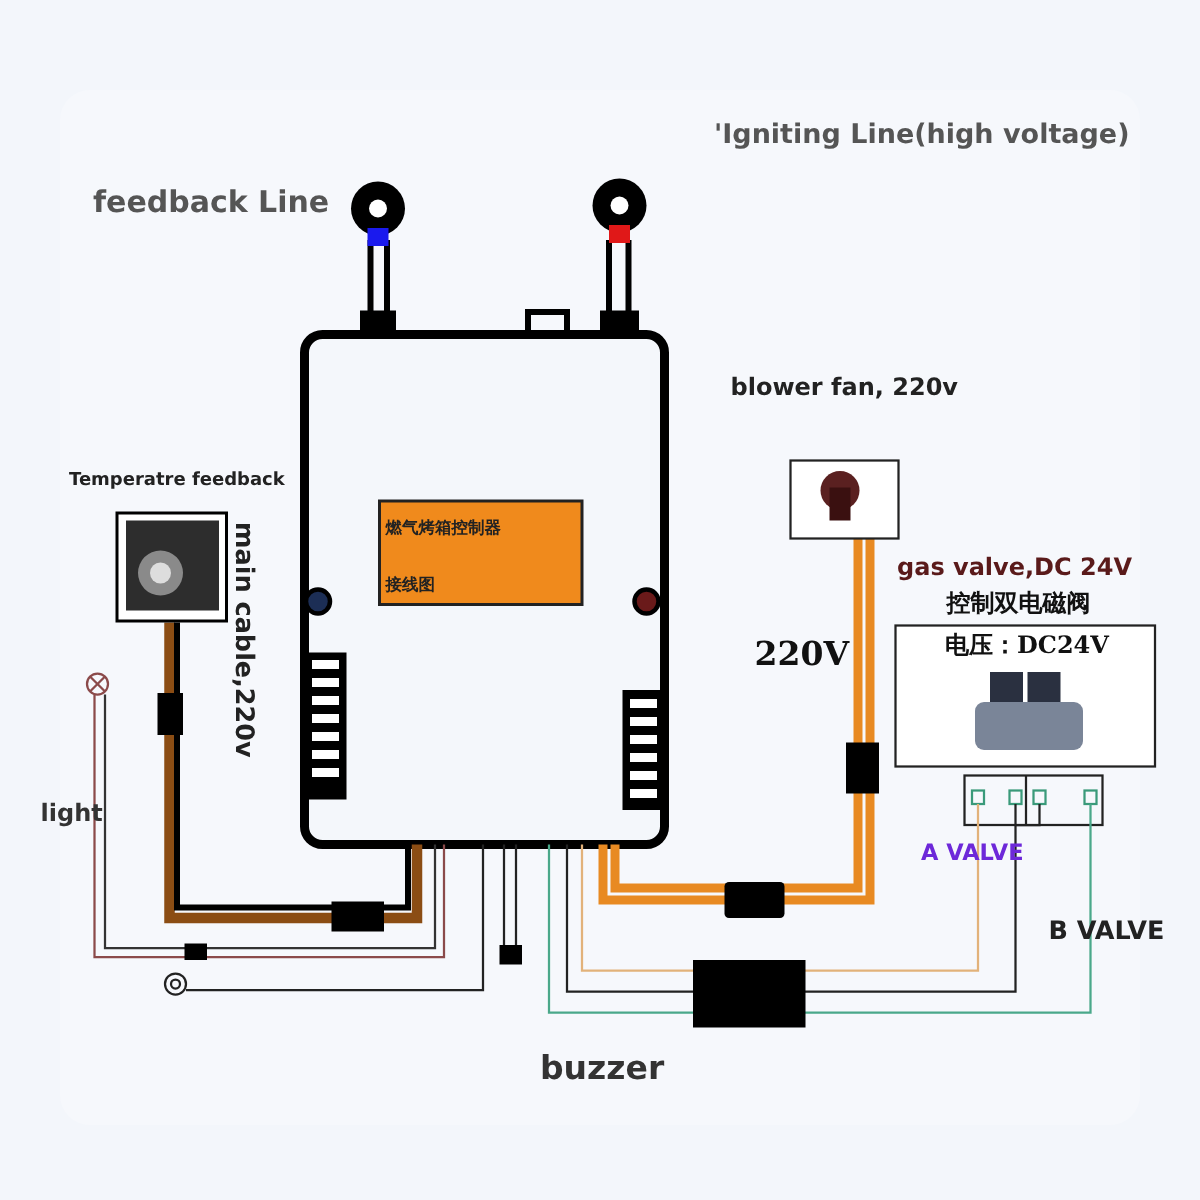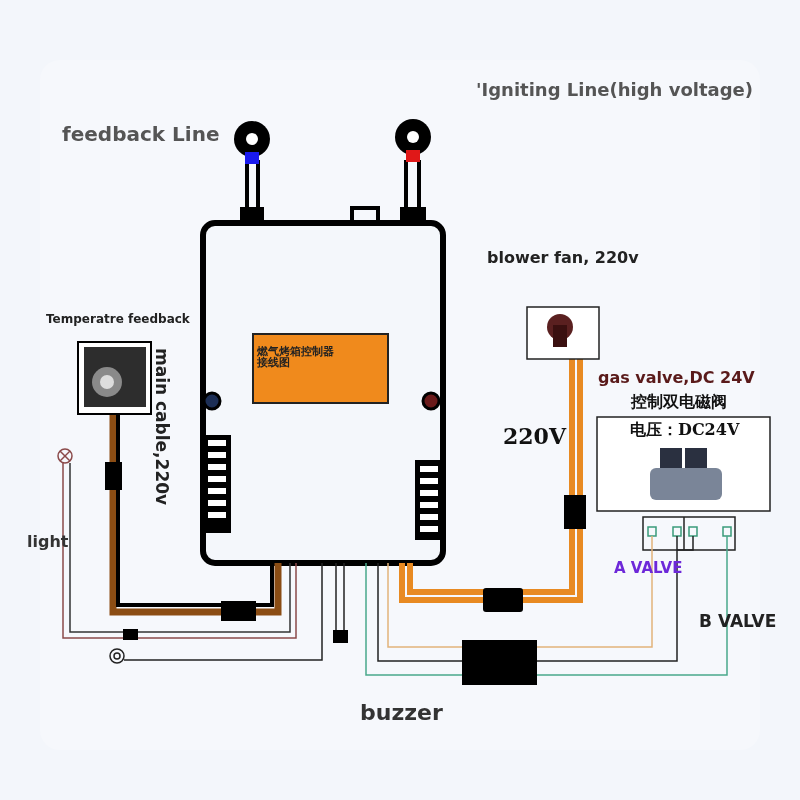--- a/index.html
+++ b/index.html
@@ -14,21 +14,21 @@
     #main-cable-label { left: 152px; top: 348px; font-size: 17px; color: #222; writing-mode: vertical-rl; }
     #light-label { left: 27px; top: 532px; font-size: 16px; color: #333; }
     #gas-valve-label { left: 598px; top: 368px; font-size: 16px; color: #5a1a1a; }
     #cn-valve-label { left: 631px; top: 392px; font-size: 16px; color: #111; }
     #cn-voltage-label { left: 630px; top: 420px; font-size: 16px; color: #111; }
     #v220-label { left: 503px; top: 423px; font-size: 22px; color: #111; }
     #a-valve-label { left: 614px; top: 559px; font-size: 15px; color: #6d28d9; }
     #b-valve-label { left: 679px; top: 611px; font-size: 17px; color: #222; padding-left: 20px; }
     #buzzer-label { left: 360px; top: 700px; font-size: 22px; color: #333; }
     #cn-title-1 { left: 257px; top: 344px; font-size: 11px; color: #222; }
-    #cn-title-2 { left: 257px; top: 355px; font-size: 11px; color: #222; }
+    #cn-title-2 { left: 257px; top: 382px; font-size: 11px; color: #222; }
   </style>
 </head>
 <body>
 
 <svg id="stage" viewBox="0 0 800 800" xmlns="http://www.w3.org/2000/svg">
 
   <rect x="40" y="60" width="720" height="690" rx="20" fill="#f6f8fc"></rect>
 
   <g>
     <line x1="247" y1="160" x2="247" y2="210" stroke="#000" stroke-width="4"></line>

